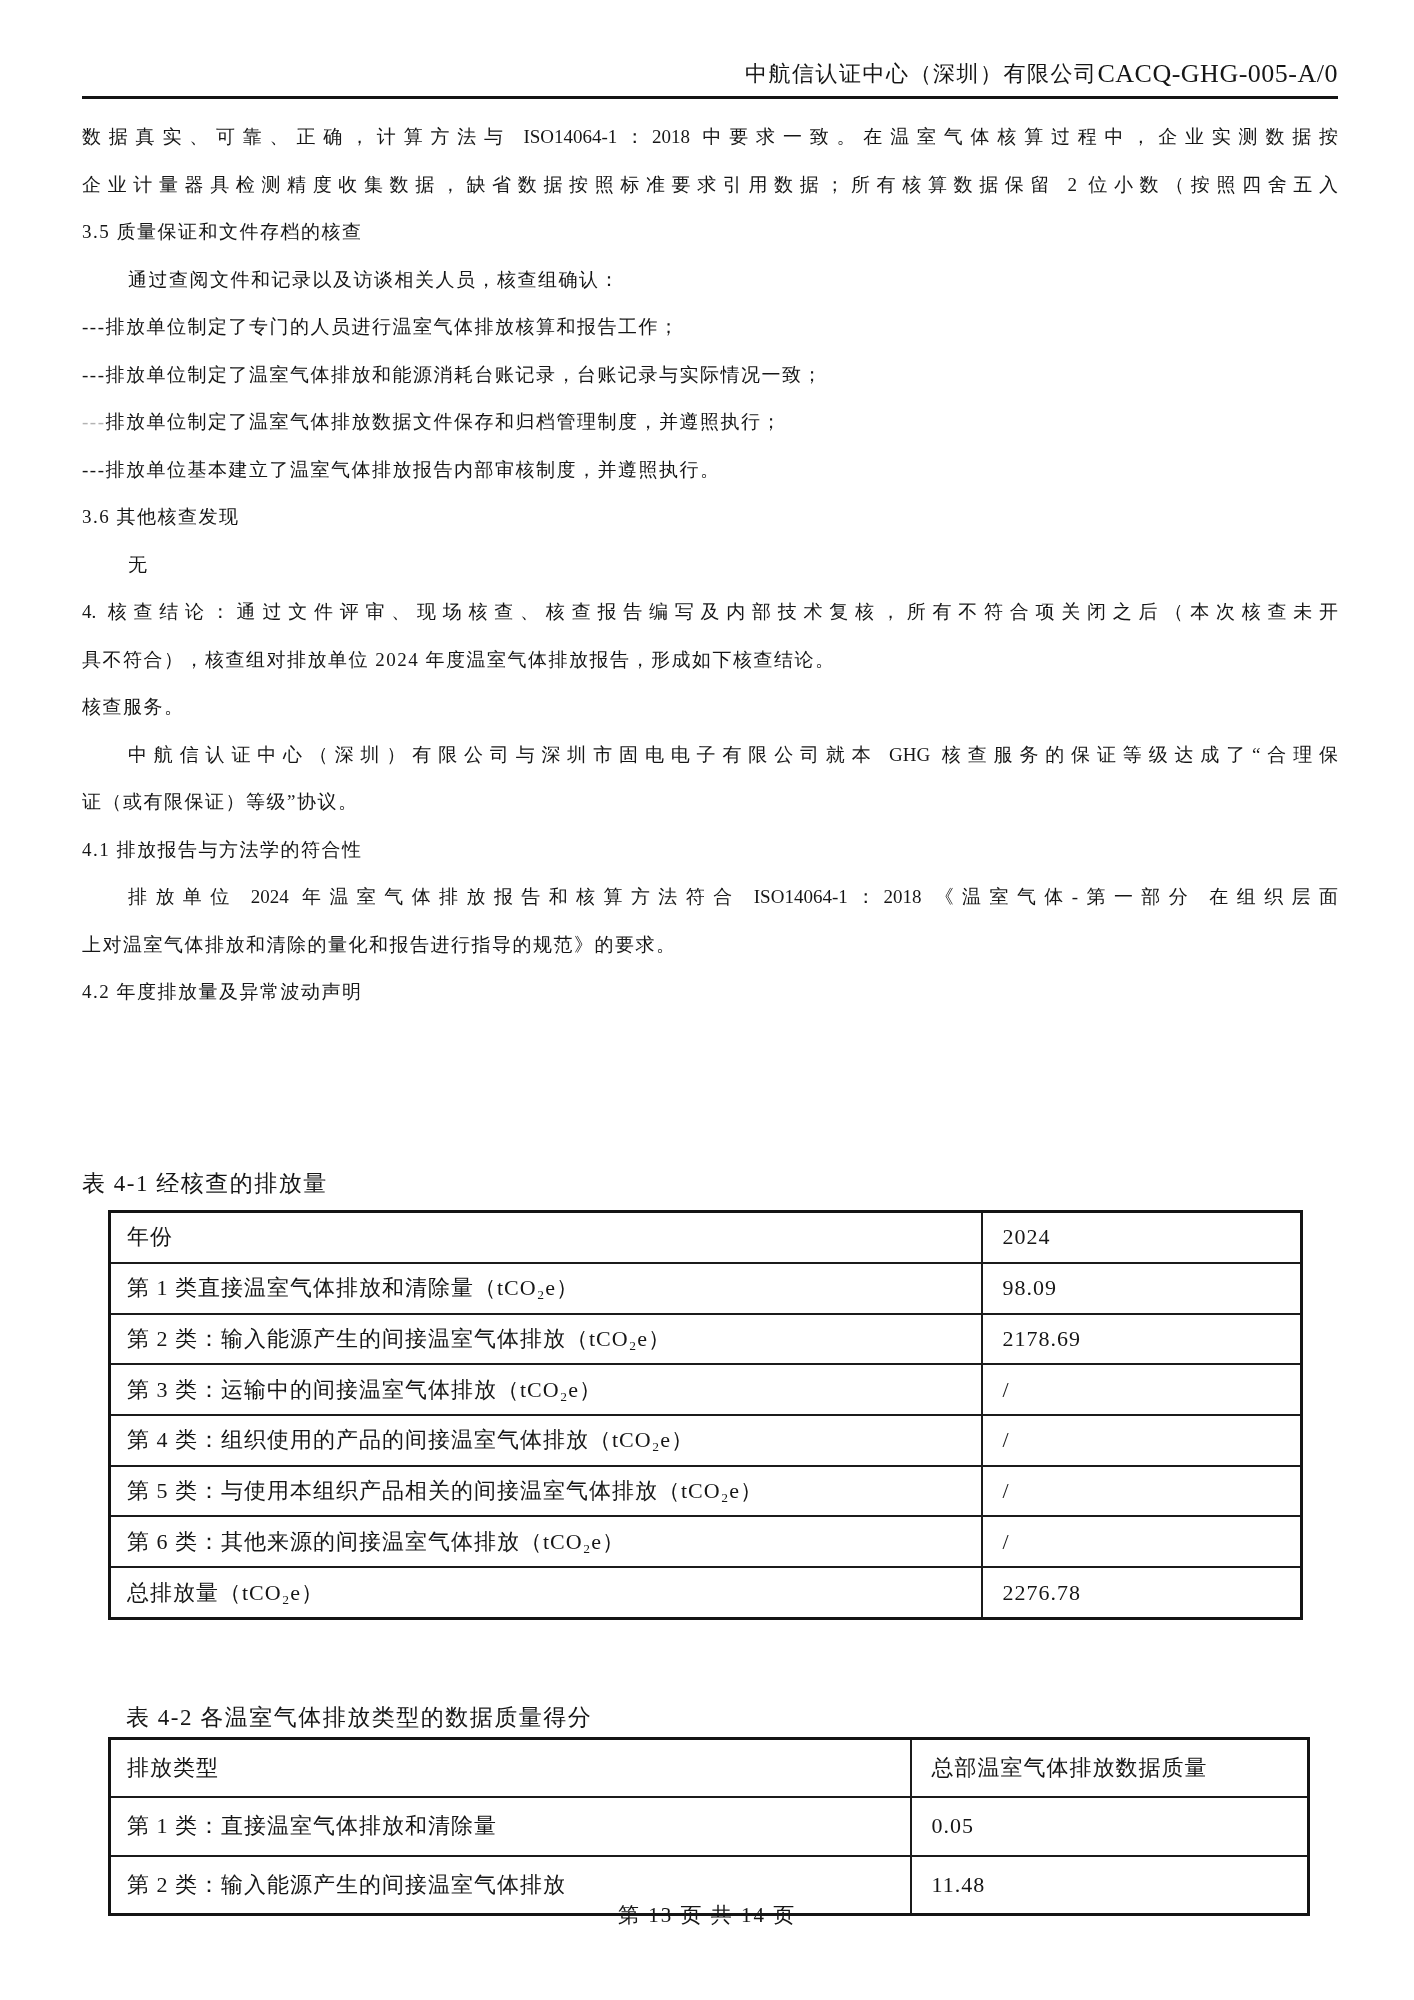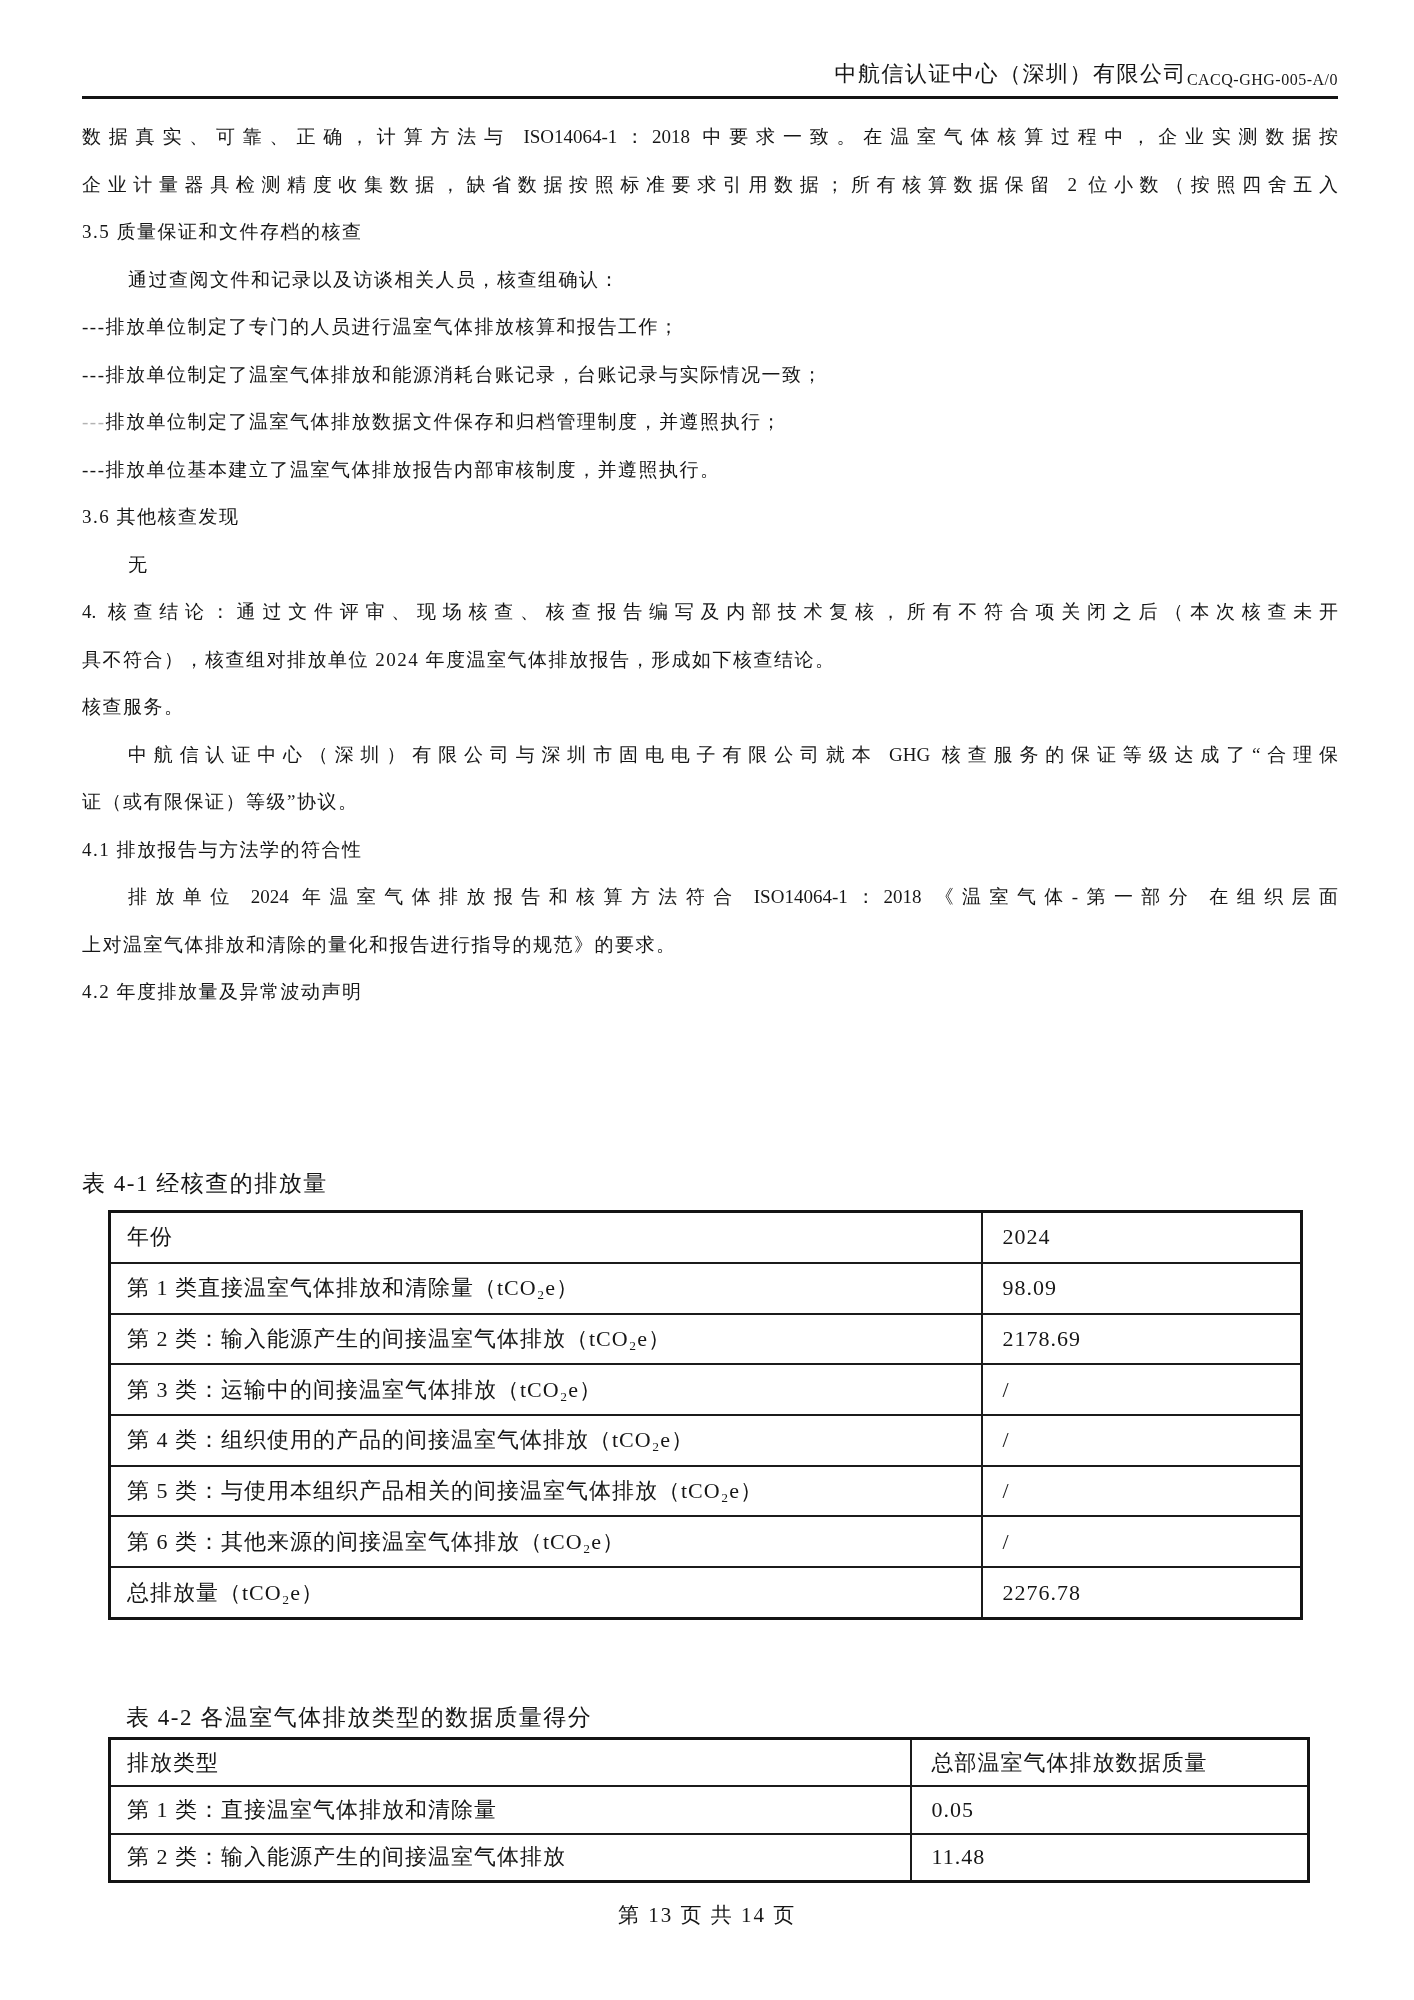--- a/index.html
+++ b/index.html
@@ -10,21 +10,21 @@
     color:#161616;
   }
   
   .header {
     position:absolute; left:82px; right:76px; top:0; height:99px;
     border-bottom:3px solid #141414;
     display:flex; justify-content:flex-end; align-items:flex-end;
     padding-bottom:7px; box-sizing:border-box;
   }
   .header .company { font-size:22px; letter-spacing:1.5px; }
-  .header .doccode { font-size:16px; letter-spacing:0.5px; }
+  .header .doccode { font-size:26px; letter-spacing:0.5px; }
   
   .body-lines { position:absolute; left:82px; top:113px; width:1256px; }
   .line {
     height:47.5px; line-height:47.5px; font-size:19px; letter-spacing:1.5px;
     white-space:nowrap;
   }
   .line.ind { padding-left:46px; }
   .line.jf {
     white-space:normal; letter-spacing:0; overflow:hidden;
     text-align:justify; text-align-last:justify;
@@ -45,21 +45,21 @@
   }
   table.tbl td {
     border:2px solid #1b1b1b; vertical-align:middle;
     font-size:22px; letter-spacing:1px; padding:0 6px 0 16px;
     white-space:nowrap; overflow:hidden;
   }
   table.tbl td:last-child { padding-left:20px; }
   tr.gray-top td { border-top-color:#ababab; border-top-width:2px; }
   #table1 { left:108px; top:1210px; width:1192px; height:410px; }
   #table1 col.c1 { width:872px; } #table1 col.c2 { width:320px; }
-  #table2 { left:108px; top:1737px; width:1199px; height:146px;padding-left:14px; }
+  #table2 { left:108px; top:1737px; width:1199px; height:179px;padding-left:14px; }
   #table2 col.c1 { width:801px; } #table2 col.c2 { width:398px; }
   
   .footer {
     position:absolute; left:0; right:0; top:1893px; height:44px;
     line-height:44px; text-align:center; font-size:21px; letter-spacing:2px;
   }
 </style>
 </head>
 <body>
 

